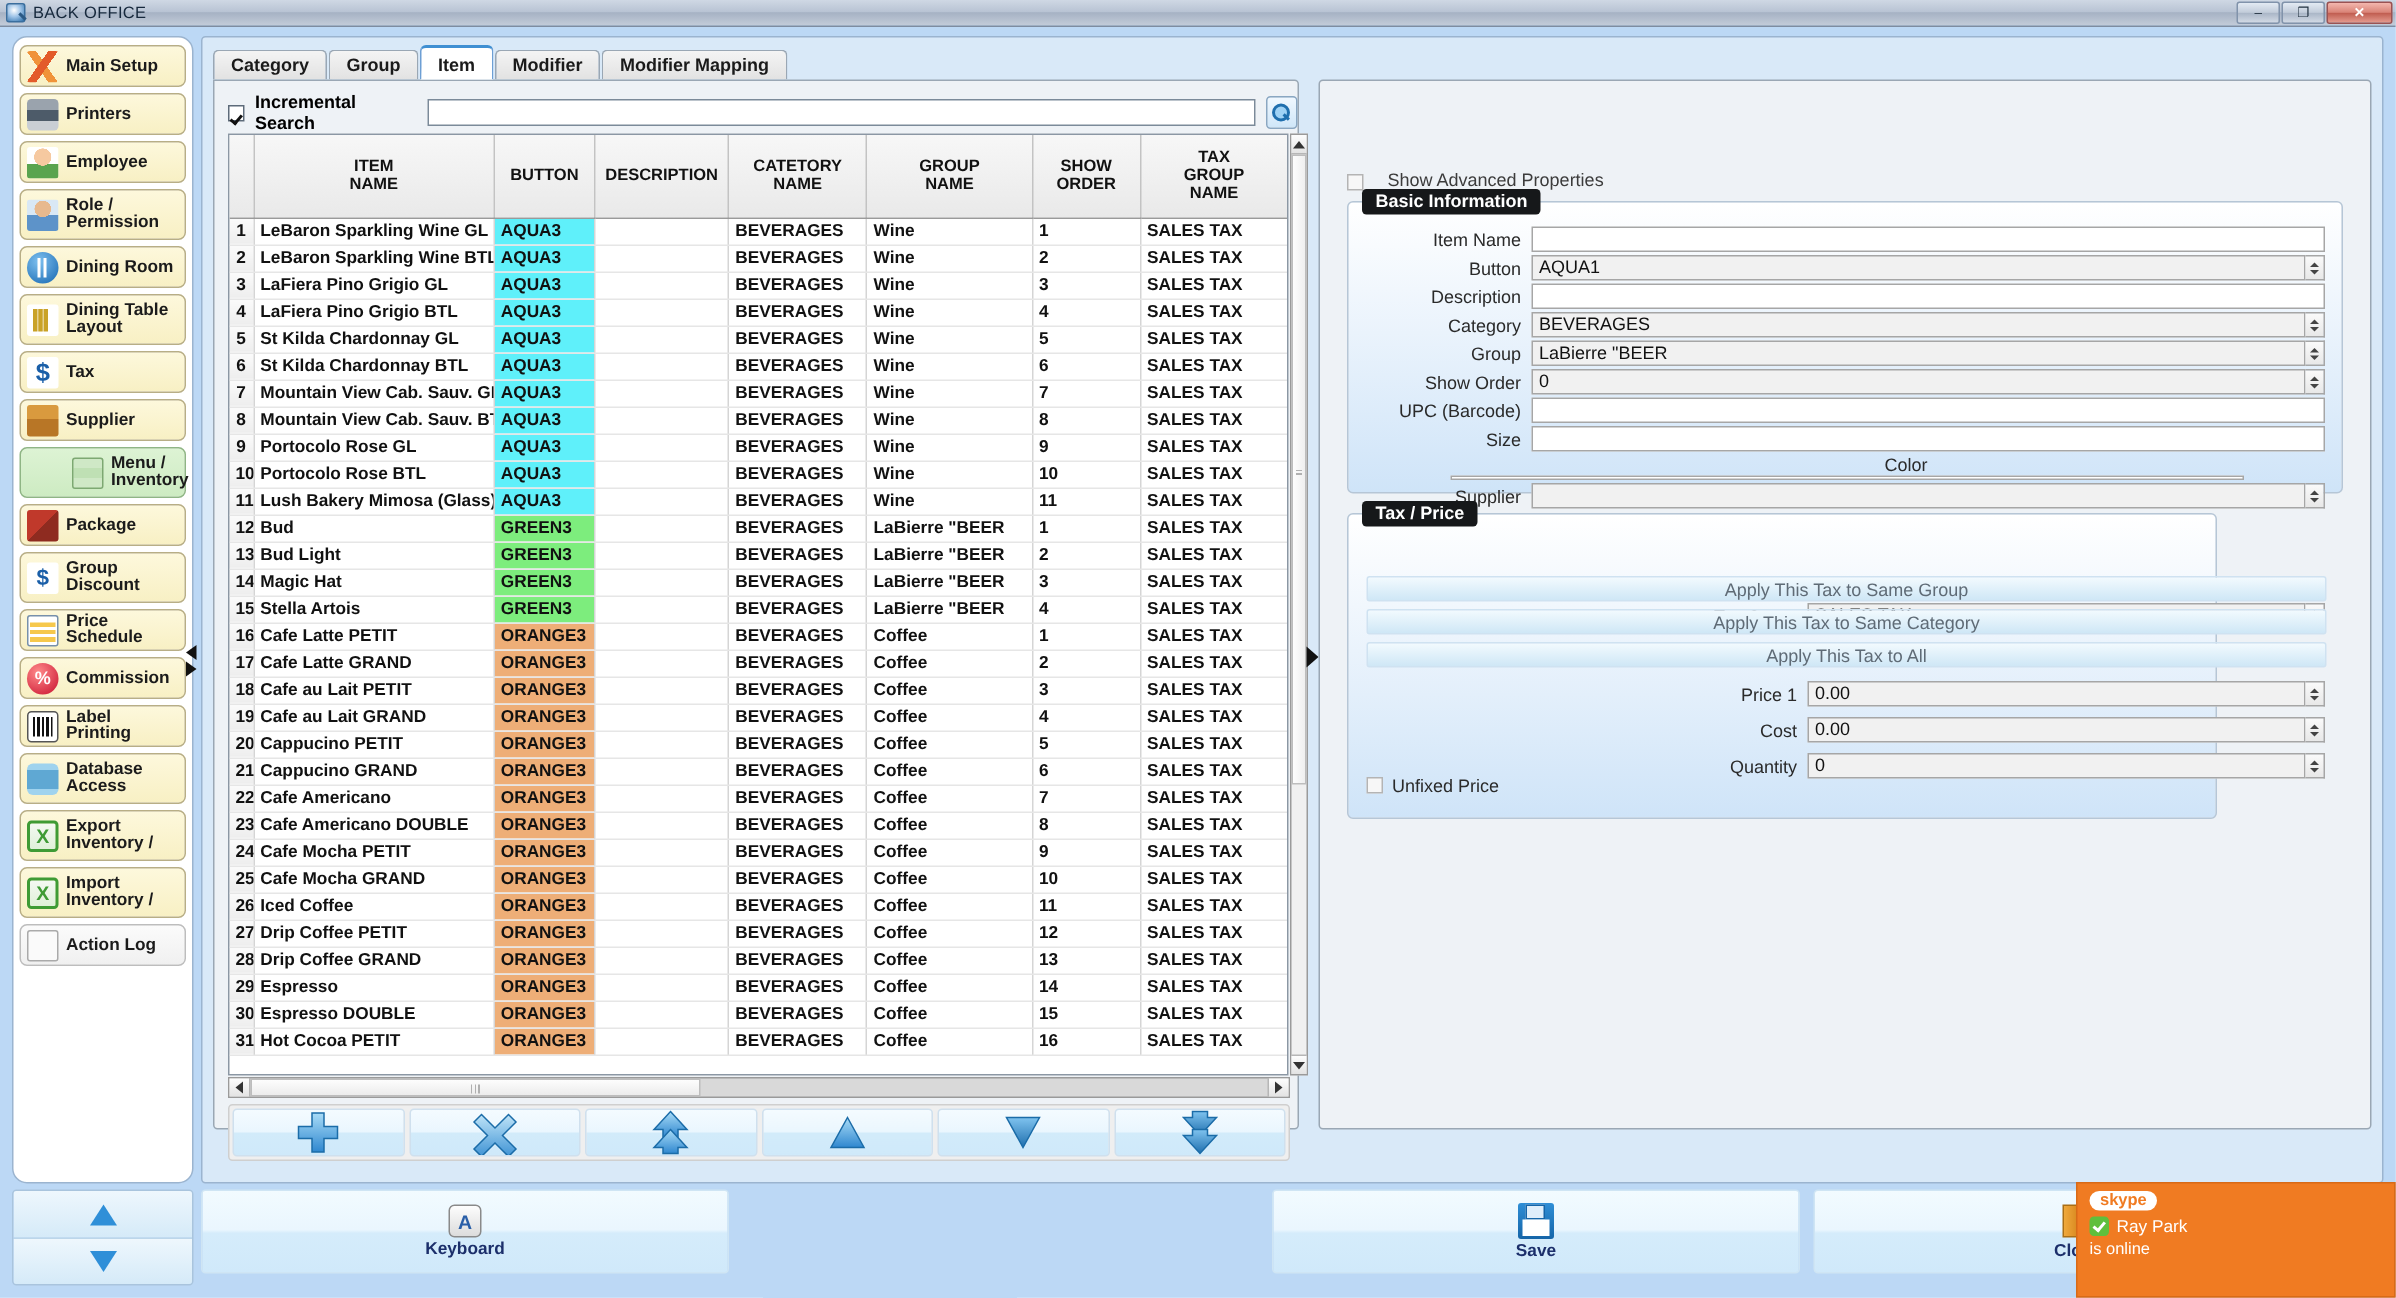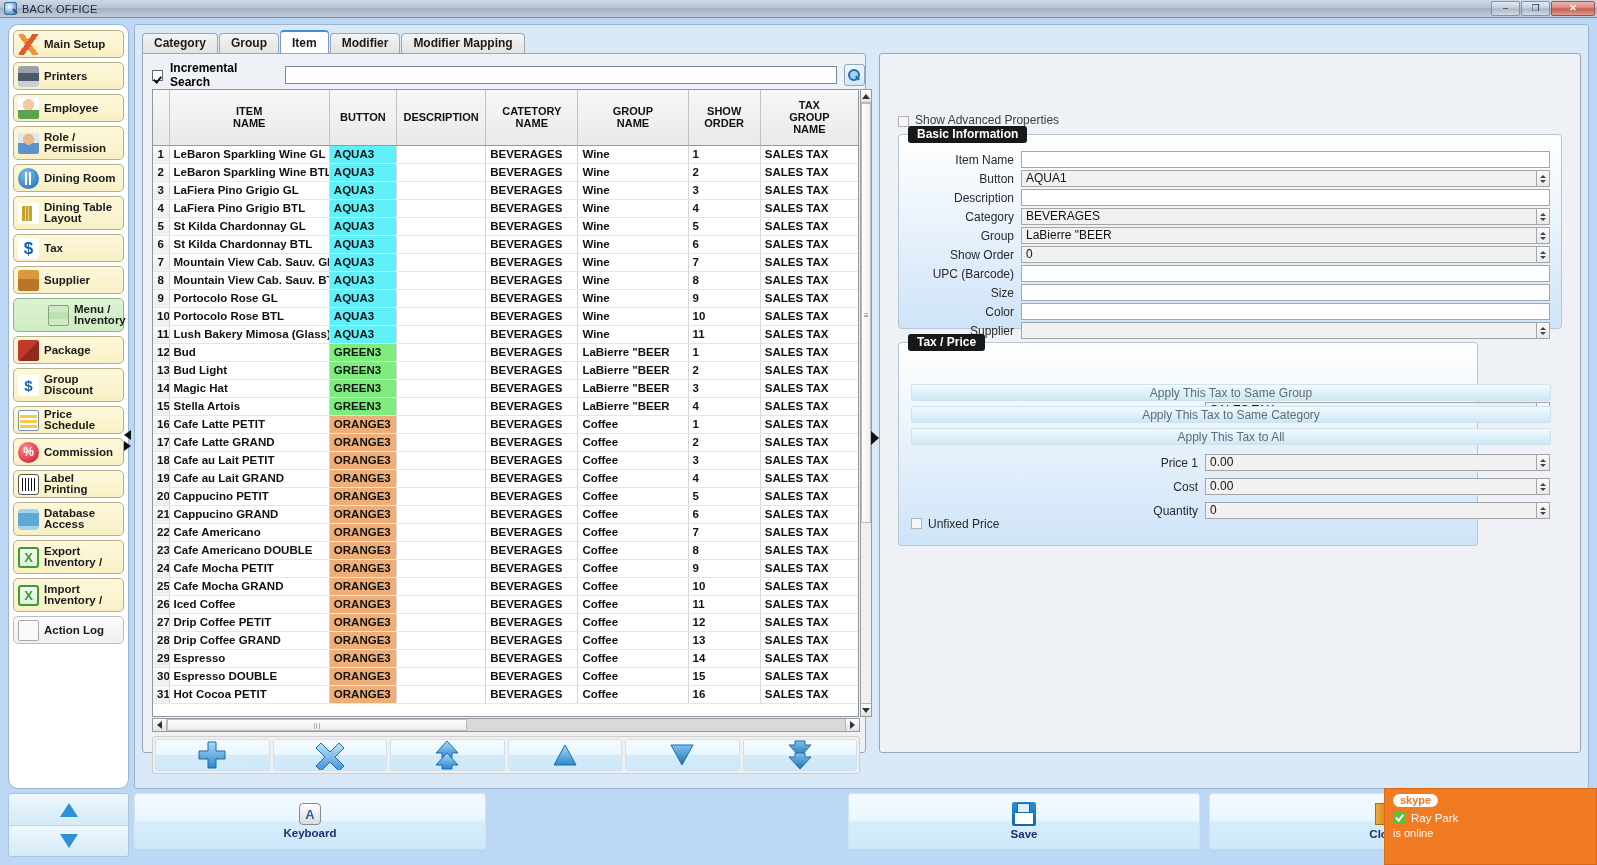--- a/index.html
+++ b/index.html
@@ -200,21 +200,21 @@
 
   
   #splitter{ position:absolute; left:736px; top:28px; width:8px; height:700px;}
   #splitter .tri{ position:absolute; top:378px; left:0;
      width:0;height:0;border-top:7px solid transparent;border-bottom:7px solid transparent;
      border-left:8px solid #111;}
 
   
   #detail{ position:absolute; left:744px; top:28px; width:702px; height:700px;
      background:#eef2f6; border:1px solid #9aa7b4; border-radius:3px;}
-  #adv-row{ position:absolute; left:18px; top:59px; display:flex; align-items:flex-end; gap:6px;}
+  #adv-row{ position:absolute; left:18px; top:59px; display:flex; align-items:flex-end; gap:16px;}
   #adv-row .lab{ font-size:12px; color:#3c3c3c;}
   .chk-gray{ width:11px;height:11px;border:1px solid #b4b4b4;background:#f7f7f7;flex:none;}
 
   .group-box{ position:absolute; border:1px solid #b6c6d6; border-radius:4px;
      background:linear-gradient(to bottom,#ffffff 0%,#eaf3fc 45%,#cfe4f8 100%);}
   .group-title{ position:absolute; top:-9px; left:9px; height:17px; line-height:17px;
      padding:0 9px; background:#16181a; color:#fff; font-size:12px; font-weight:bold;
      border-radius:3px;}
   #box-basic{ left:18px; top:80px; width:664px; height:195px;}
   #box-tax{ left:18px; top:288px; width:580px; height:204px;}
@@ -915,21 +915,21 @@
             </span>
           </div>
           <div class="frow" style="left: 0px; top: 130px; width: 664px;">
             <span class="flab">UPC (Barcode)</span>
             <span class="fin" style="width: 529px;"></span>
           </div>
           <div class="frow" style="left: 0px; top: 149px; width: 664px;">
             <span class="flab">Size</span>
             <span class="fin" style="width: 529px;"></span>
           </div>
-          <div class="frow" style="left: 0px; top: 168px; width: 664px;">
+          <div class="frow" style="left: 0px; top: 168px; width: 664px; flex-direction: column;">
             <span class="flab">Color</span>
             <span class="fin" style="width: 529px;"></span>
           </div>
           <div class="frow" style="left: 0px; top: 187px; width: 664px;">
             <span class="flab">Supplier</span>
             <span class="fin ro" style="width: 516px;"></span>
             <span class="spin">
               <span class="sp-up"></span>
               <span class="sp-dn"></span>
             </span>

